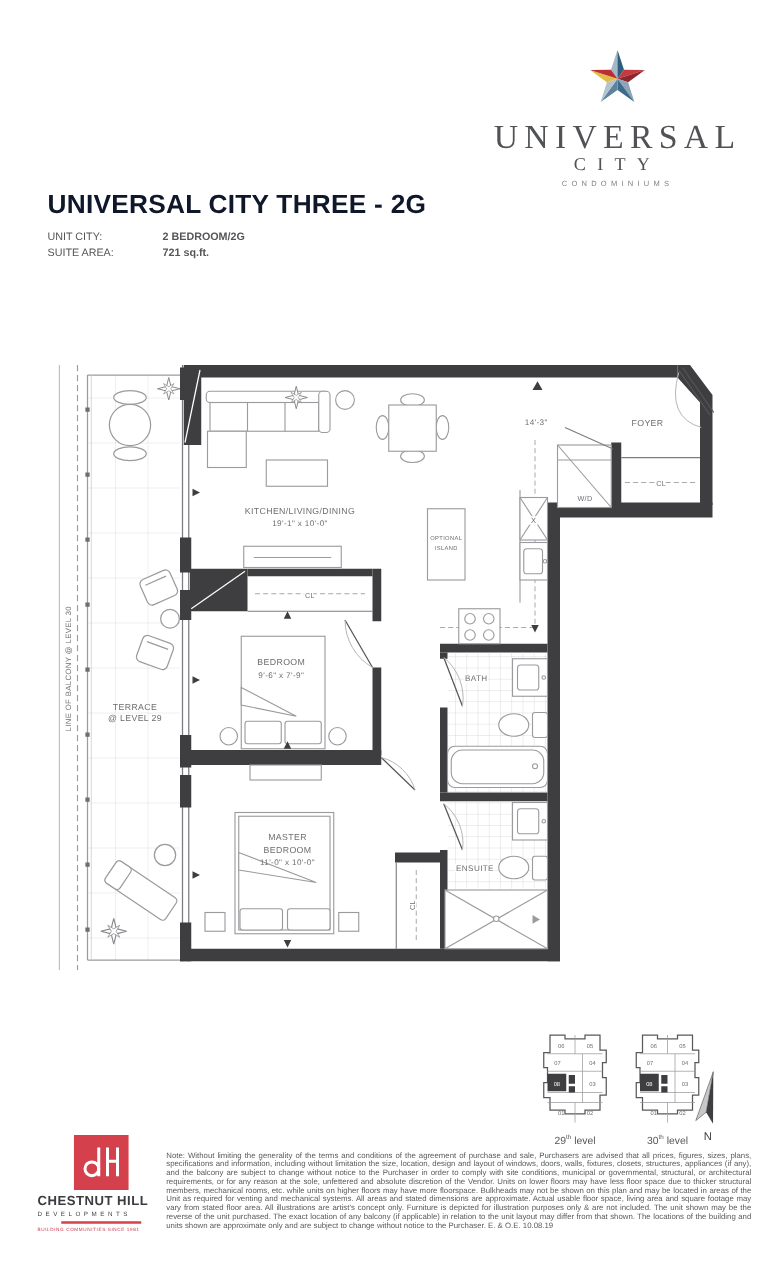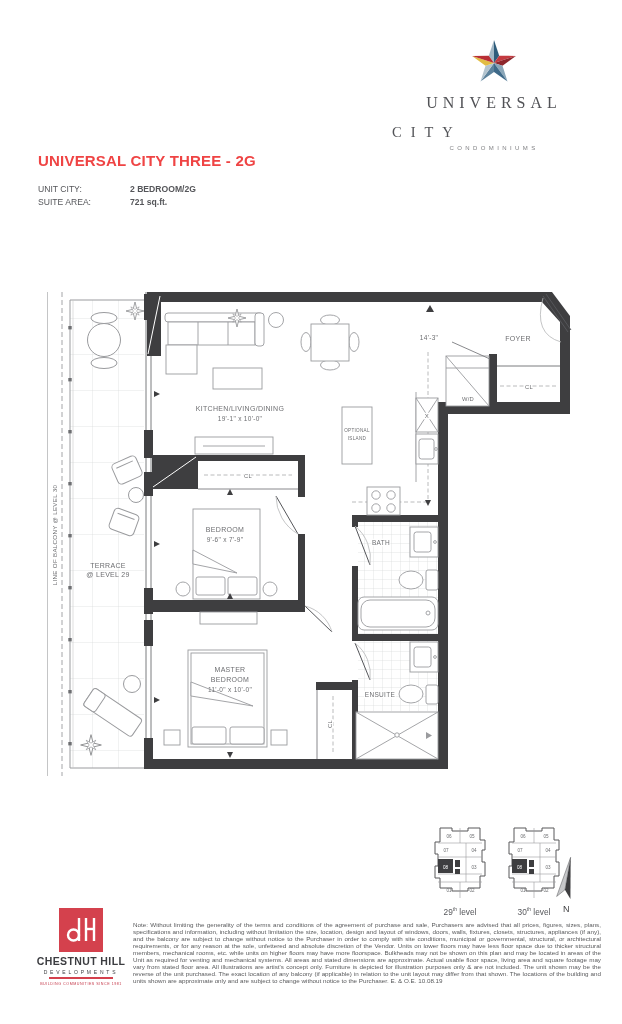--- a/index.html
+++ b/index.html
@@ -1,40 +1,40 @@
 <!DOCTYPE html>
 <html><head>
 <meta charset="utf-8">
 <style>
   html,body{margin:0;padding:0;background:#e8e8e8;}
   .page{position:relative;width:622px;height:1024px;background:#ffffff;margin:0 auto;
         font-family:"Liberation Sans",sans-serif;overflow:hidden;}
   .abs{position:absolute;}
   
   .brand-word{left:392px;top:94px;width:204px;text-align:center;
-    font-family:"Liberation Serif",serif;font-size:16px;letter-spacing:5px;color:#515256;}
-  .brand-word2{left:392px;top:124px;width:204px;
+    font-family:"Liberation Serif",serif;font-size:27px;letter-spacing:5px;color:#515256;}
+  .brand-word2{left:392px;top:124px;width:204px;text-align:center;
     font-family:"Liberation Serif",serif;font-size:14.5px;letter-spacing:9px;color:#515256;}
   .brand-tag{left:392px;top:145px;width:204px;text-align:center;
     font-size:6px;letter-spacing:3.4px;color:#808184;}
   
-  .title{left:38px;top:152px;font-size:15px;font-weight:bold;color:#ef4444;letter-spacing:.2px;}
+  .title{left:38px;top:152px;font-size:21px;font-weight:bold;color:#0f172a;letter-spacing:.2px;}
   .info{left:38px;top:183px;font-size:8.6px;color:#55565a;}
   .info-row{display:flex;line-height:13px;}
   .info-label{width:92px;}
   .info-v1{width:97px;font-weight:bold;}
   
   .plan-svg{left:40px;top:282px;}
   .plan-svg text{fill:#6d6e71;letter-spacing:.3px;}
   .halo{paint-order:stroke;stroke:#ffffff;stroke-width:2.4px;}
   
   .kp-cap{font-size:8.3px;color:#55565a;text-align:center;width:72px;}
   .kp-cap sup{font-size:5px;}
   
-  .dev{left:30px;top:908px;width:102px;text-align:center;}
+  .dev{left:30px;top:908px;width:102px;}
   .dev-name{font-size:10.5px;font-weight:bold;letter-spacing:.4px;color:#3c3d41;margin-top:3px;}
   .dev-div{font-size:5px;letter-spacing:2.8px;color:#3c3d41;margin-top:2px;}
   .dev-line{height:1.6px;width:64px;margin:2px auto 0;}
   .dev-tag{font-size:3.7px;letter-spacing:.5px;margin-top:3px;}
   
   .disclaimer{left:133px;top:921px;width:468px;font-size:6.25px;line-height:7px;
     color:#595a5c;text-align:justify;}
 </style>
 </head>
 <body>

